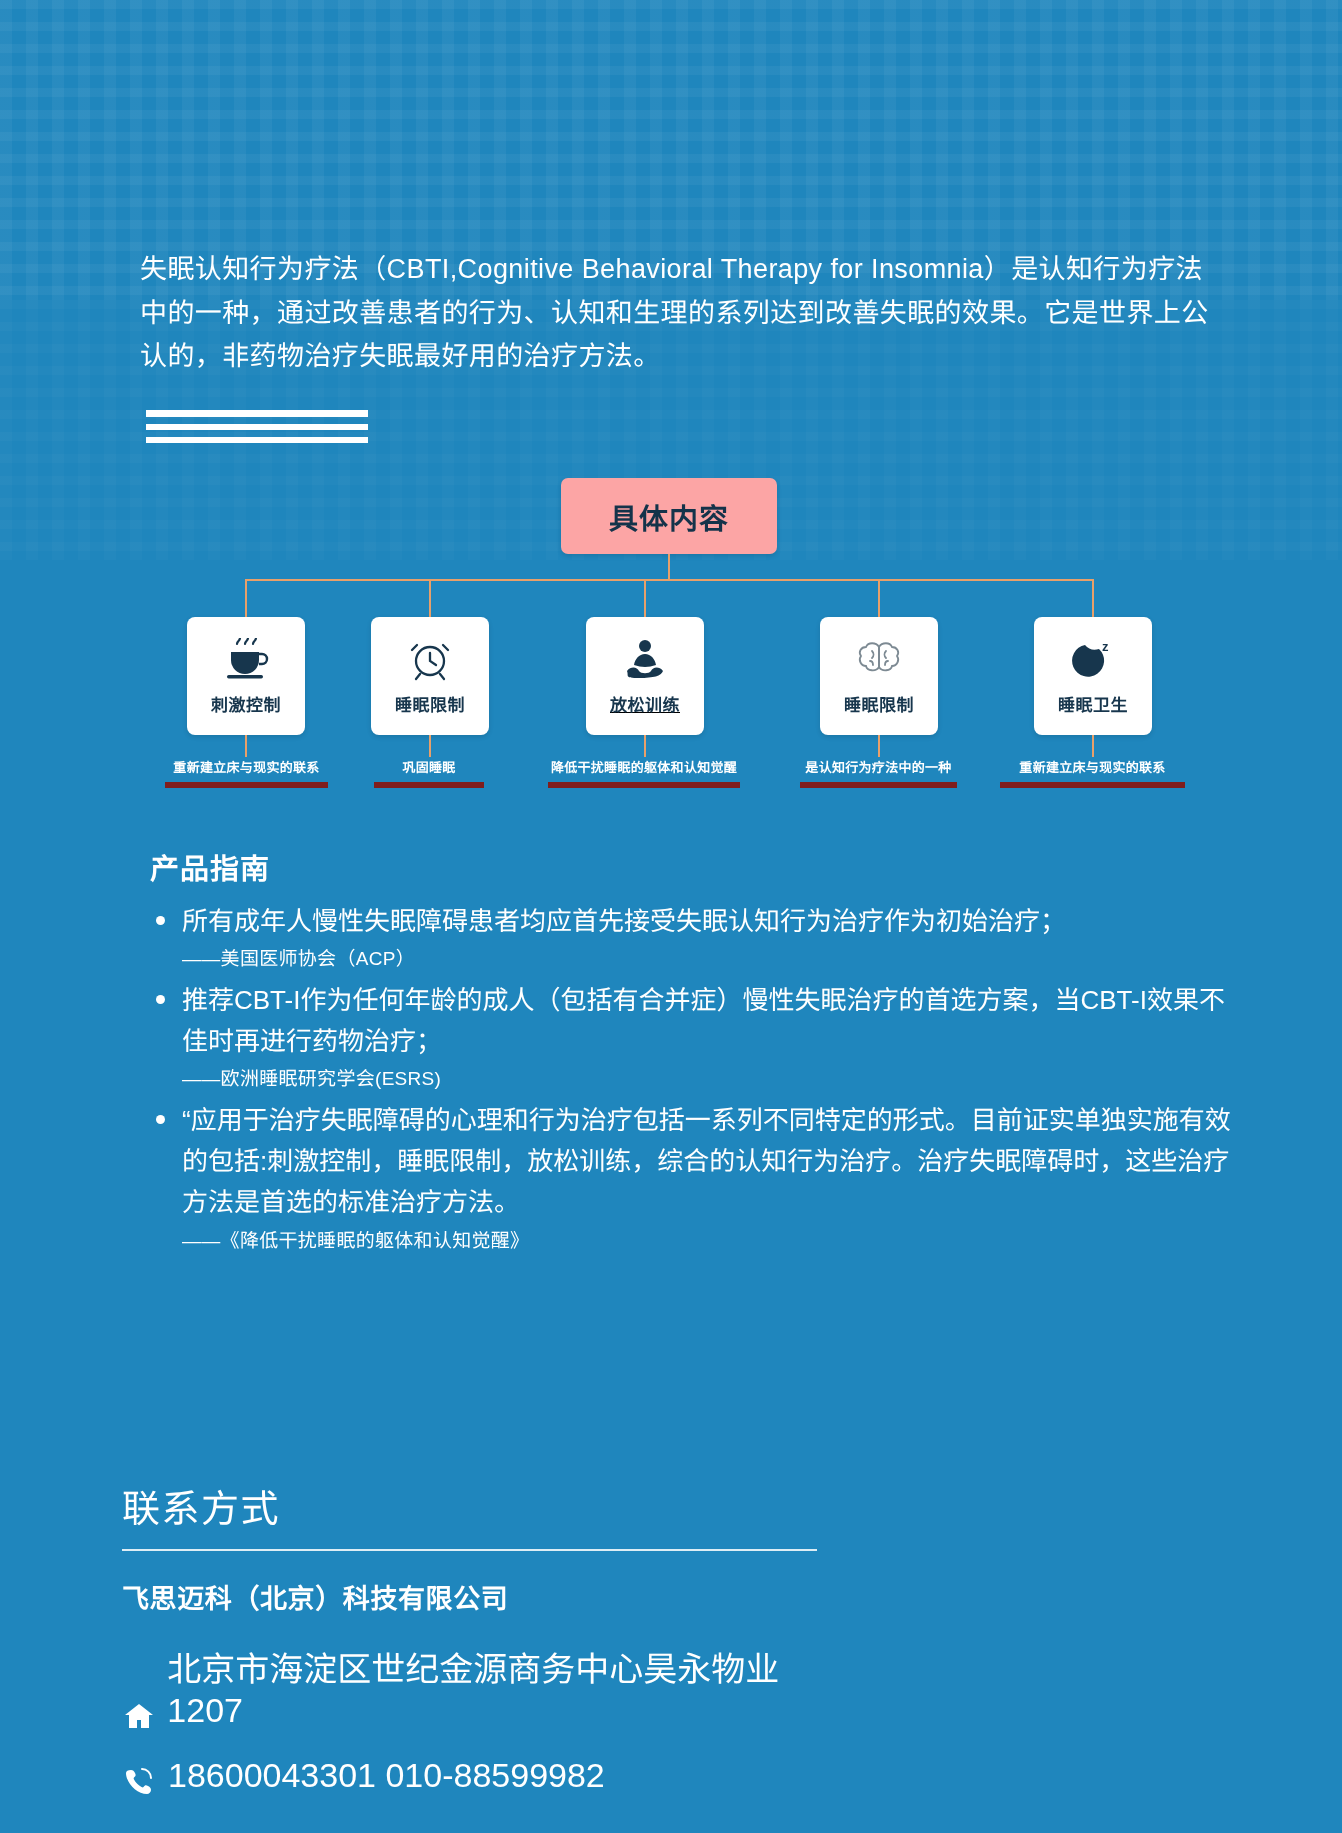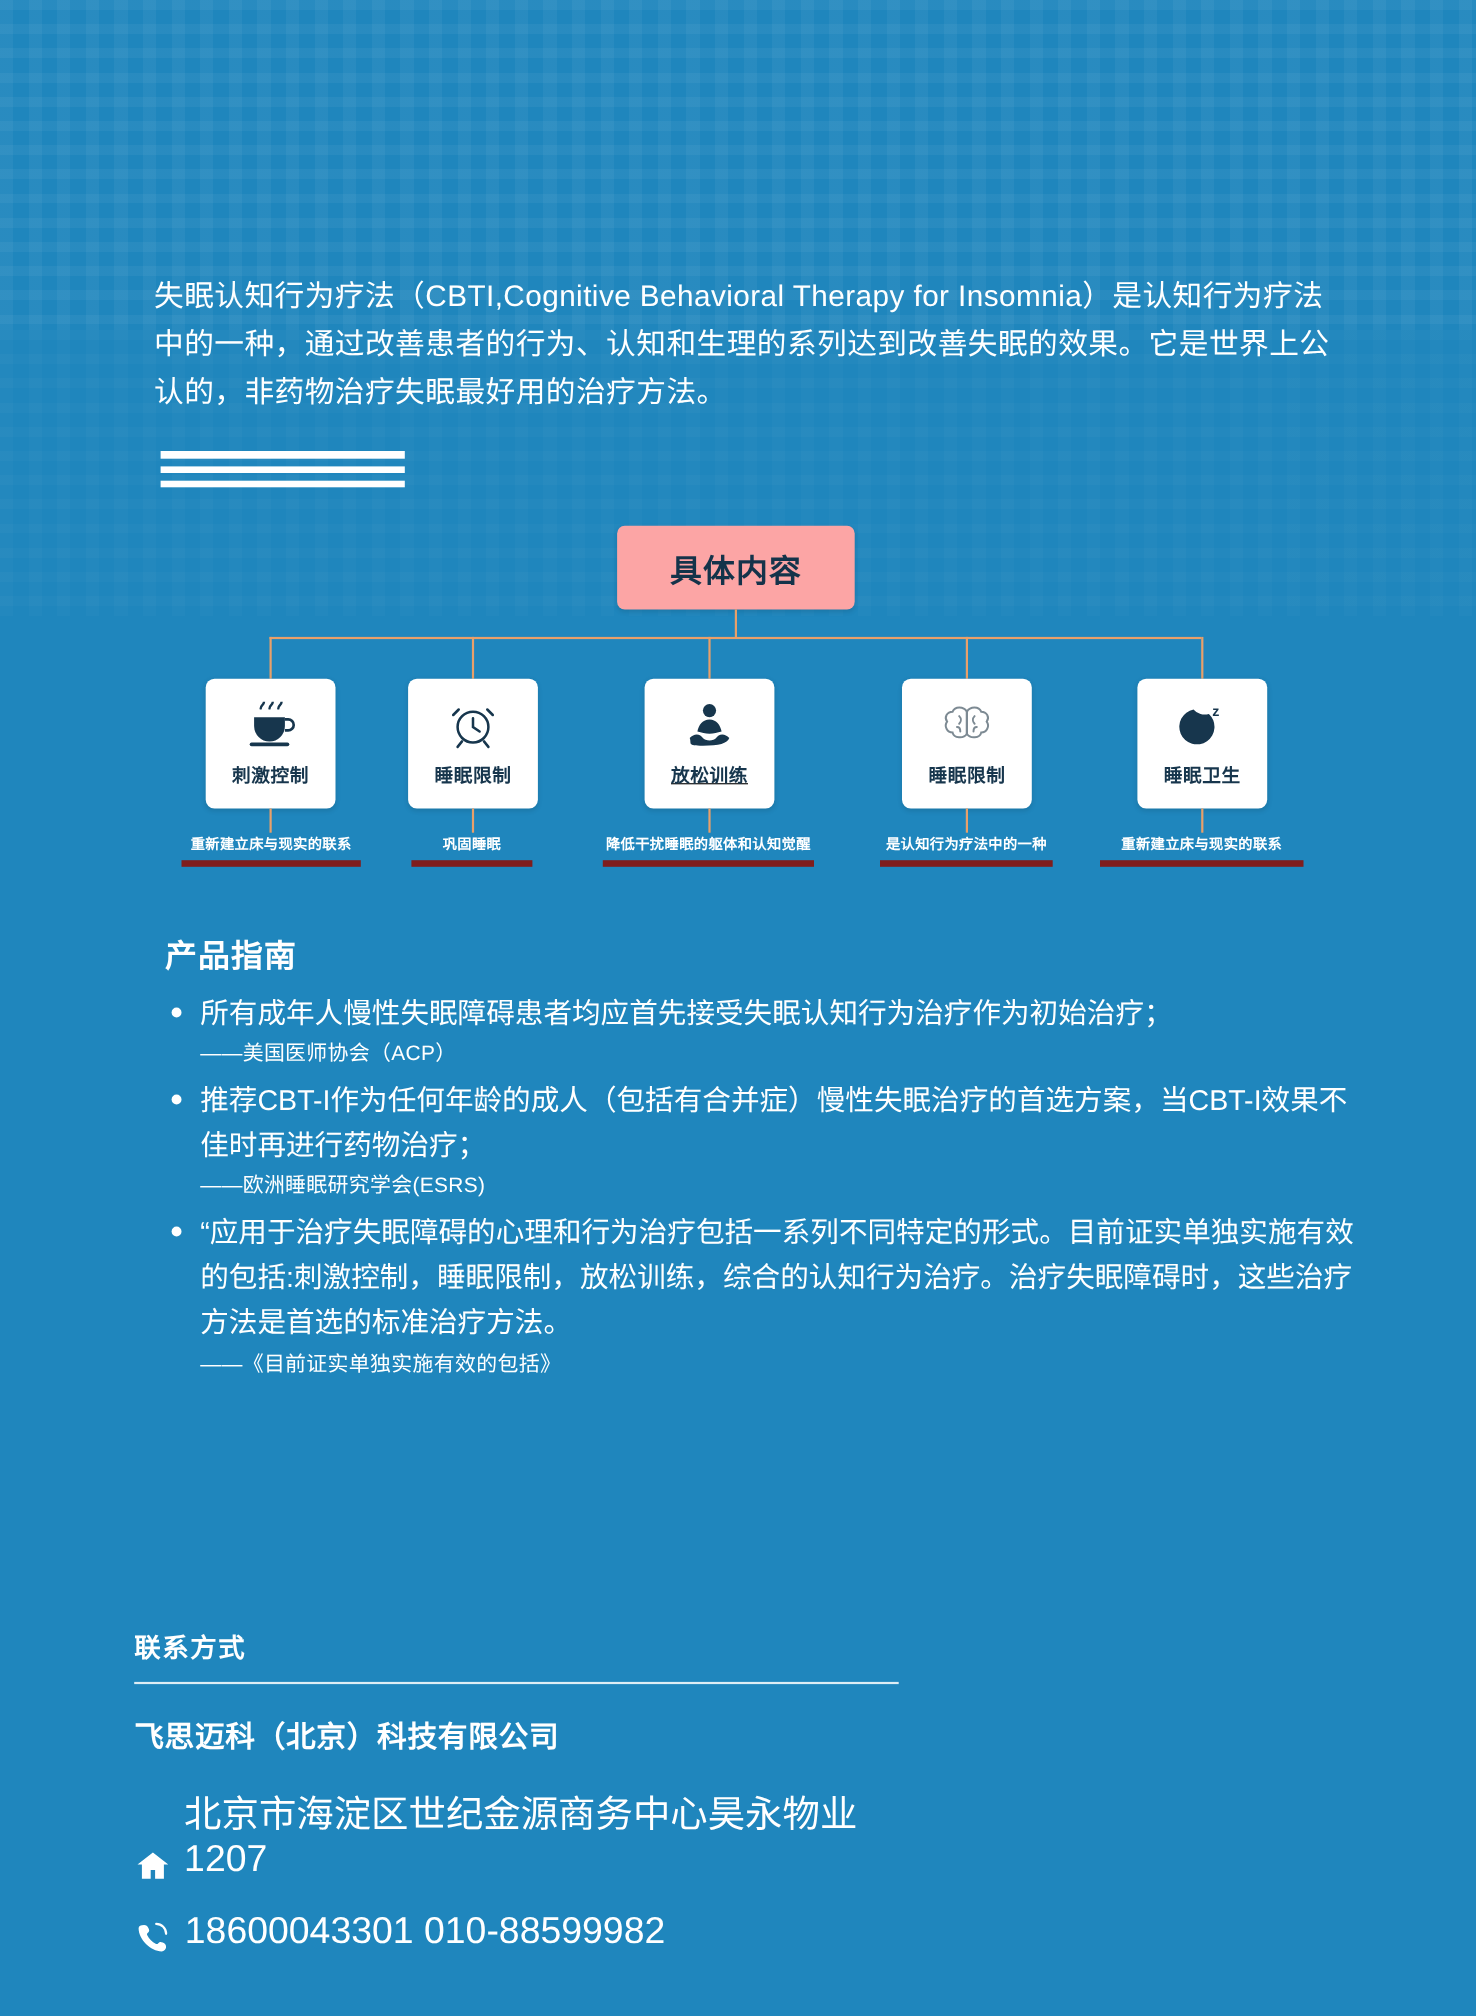--- a/index.html
+++ b/index.html
@@ -199,22 +199,22 @@
   
   .contact {
     position: absolute;
     left: 122px;
     top: 1478px;
     width: 720px;
     color: #ffffff;
   }
   .contact h3 {
     margin: 0;
-    font-size: 24px;
-    font-weight: bold;
+    font-size: 38px;
+    font-weight: normal;
     letter-spacing: 1.5px;
   }
   .contact .divider {
     margin-top: 16px;
     width: 695px;
     height: 2px;
     background: rgba(255,255,255,0.85);
   }
   .company {
     margin-top: 26px;
@@ -346,21 +346,21 @@
         <span class="src">——美国医师协会（ACP）</span>
       </li>
       <li>
         <span class="dot"></span>
         <span>推荐CBT-I作为任何年龄的成人（包括有合并症）慢性失眠治疗的首选方案，当CBT-I效果不佳时再进行药物治疗；</span>
         <span class="src">——欧洲睡眠研究学会(ESRS)</span>
       </li>
       <li>
         <span class="dot"></span>
         <span>“应用于治疗失眠障碍的心理和行为治疗包括一系列不同特定的形式。目前证实单独实施有效的包括:刺激控制，睡眠限制，放松训练，综合的认知行为治疗。治疗失眠障碍时，这些治疗方法是首选的标准治疗方法。</span>
-        <span class="src">——《目前证实单独实施有效的包括》</span>
+        <span class="src">——《降低干扰睡眠的躯体和认知觉醒》</span>
       </li>
     </ul>
   </div>
 
   <div class="contact">
     <h3>联系方式</h3>
     <div class="divider"></div>
     <div class="company">飞思迈科（北京）科技有限公司</div>
 
     <div class="crow">

